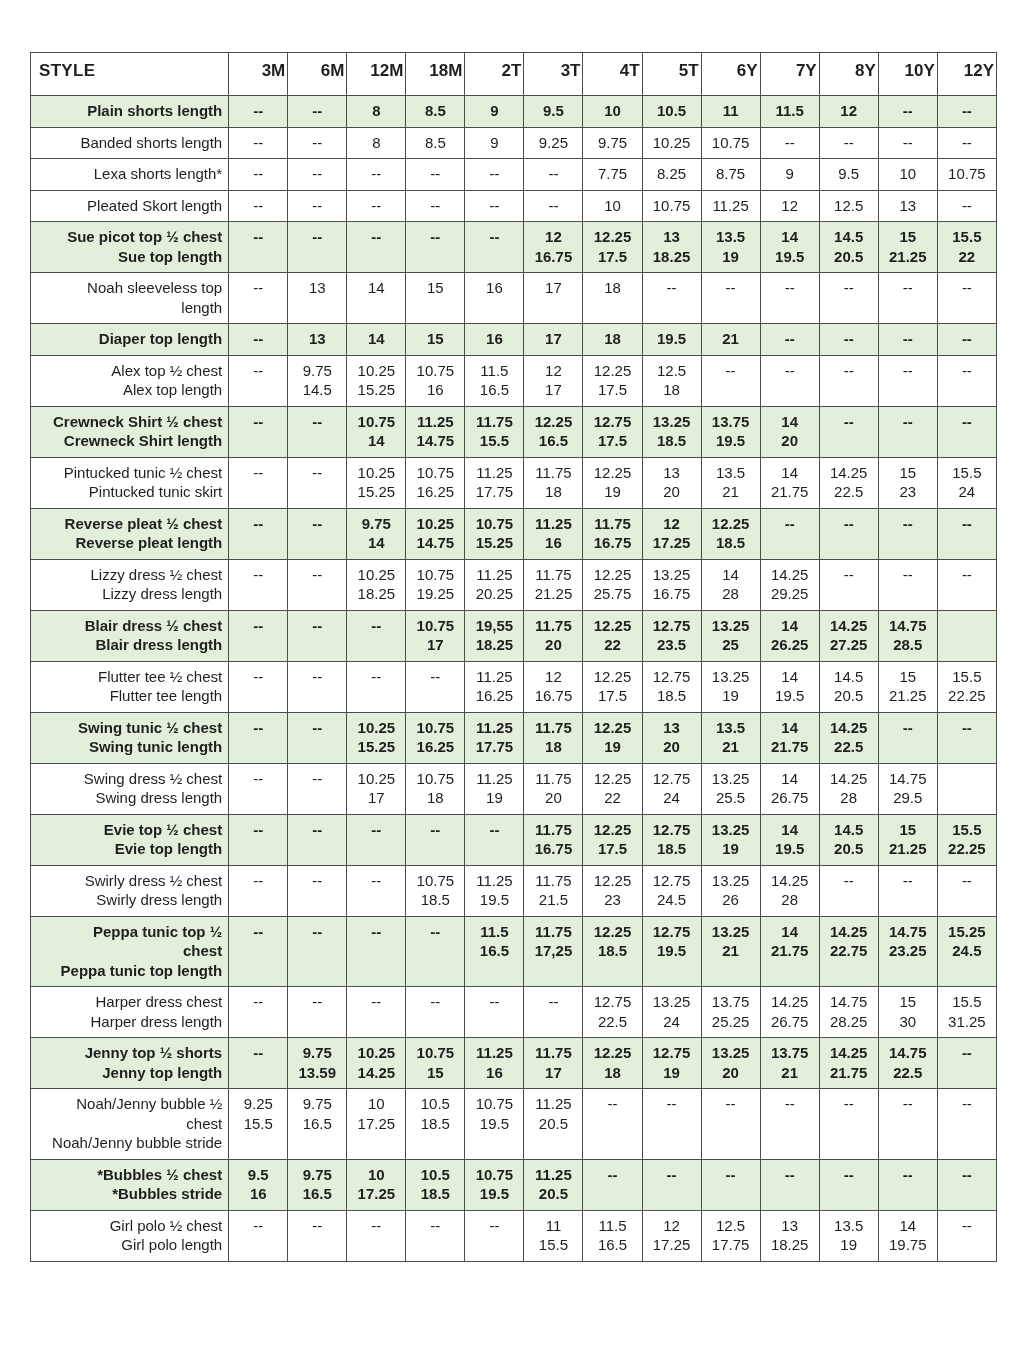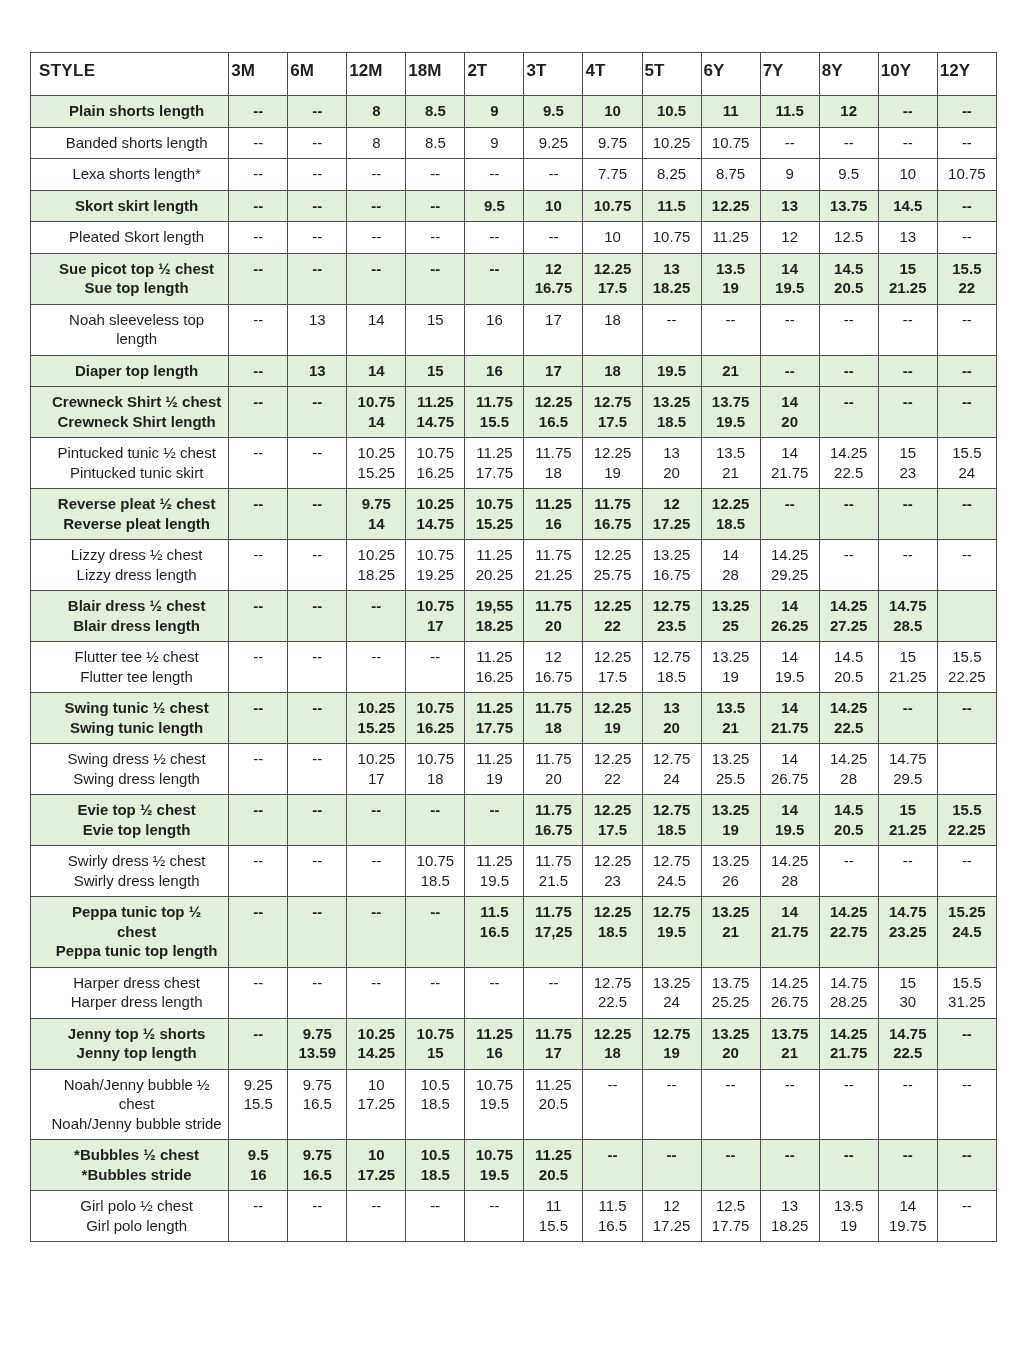--- a/index.html
+++ b/index.html
@@ -25,37 +25,37 @@
   col.c-size  { width: 59px; }
   th, td {
     border: 1.6px solid #4d4d4d;
     vertical-align: top;
     white-space: pre-line;
     overflow: hidden;
   }
   thead th {
     font-size: 17px;
     font-weight: bold;
-    text-align: left;
+    text-align: right;
     padding: 8px 2px 14px 2px;
     background: #ffffff;
   }
   thead th.style-col {
     text-align: left;
     padding-left: 8px;
     letter-spacing: 0.3px;
   }
   tbody td {
     font-size: 15px;
     text-align: center;
     padding: 5px 2px 6px 2px;
     line-height: 19.5px;
   }
   tbody td.style-col {
-    text-align: center;
+    text-align: right;
     padding-left: 20px;
     padding-right: 6px;
   }
   tr.shaded td {
     background: #e2efda;
     font-weight: 600;
   }
   tr.plain td {
     background: #ffffff;
     font-weight: 400;
@@ -142,36 +142,20 @@
           <td>--</td>
           <td>--</td>
           <td>7.75</td>
           <td>8.25</td>
           <td>8.75</td>
           <td>9</td>
           <td>9.5</td>
           <td>10</td>
           <td>10.75</td>
         </tr>
-        <tr class="shaded">
-          <td class="style-col">Skort skirt length</td>
-          <td>--</td>
-          <td>--</td>
-          <td>--</td>
-          <td>--</td>
-          <td>9.5</td>
-          <td>10</td>
-          <td>10.75</td>
-          <td>11.5</td>
-          <td>12.25</td>
-          <td>13</td>
-          <td>13.75</td>
-          <td>14.5</td>
-          <td>--</td>
-        </tr>
         <tr class="plain">
           <td class="style-col">Pleated Skort length</td>
           <td>--</td>
           <td>--</td>
           <td>--</td>
           <td>--</td>
           <td>--</td>
           <td>--</td>
           <td>10</td>
           <td>10.75</td>
@@ -226,20 +210,44 @@
           <td class="style-col">Diaper top length</td>
           <td>--</td>
           <td>13</td>
           <td>14</td>
           <td>15</td>
           <td>16</td>
           <td>17</td>
           <td>18</td>
           <td>19.5</td>
           <td>21</td>
+          <td>--</td>
+          <td>--</td>
+          <td>--</td>
+          <td>--</td>
+        </tr>
+        <tr class="plain">
+          <td class="style-col">Alex top ½ chest
+Alex top length</td>
+          <td>--</td>
+          <td>9.75
+14.5</td>
+          <td>10.25
+15.25</td>
+          <td>10.75
+16</td>
+          <td>11.5
+16.5</td>
+          <td>12
+17</td>
+          <td>12.25
+17.5</td>
+          <td>12.5
+18</td>
+          <td>--</td>
           <td>--</td>
           <td>--</td>
           <td>--</td>
           <td>--</td>
         </tr>
         <tr class="shaded">
           <td class="style-col">Crewneck Shirt ½ chest
 Crewneck Shirt length</td>
           <td>--</td>
           <td>--</td>

